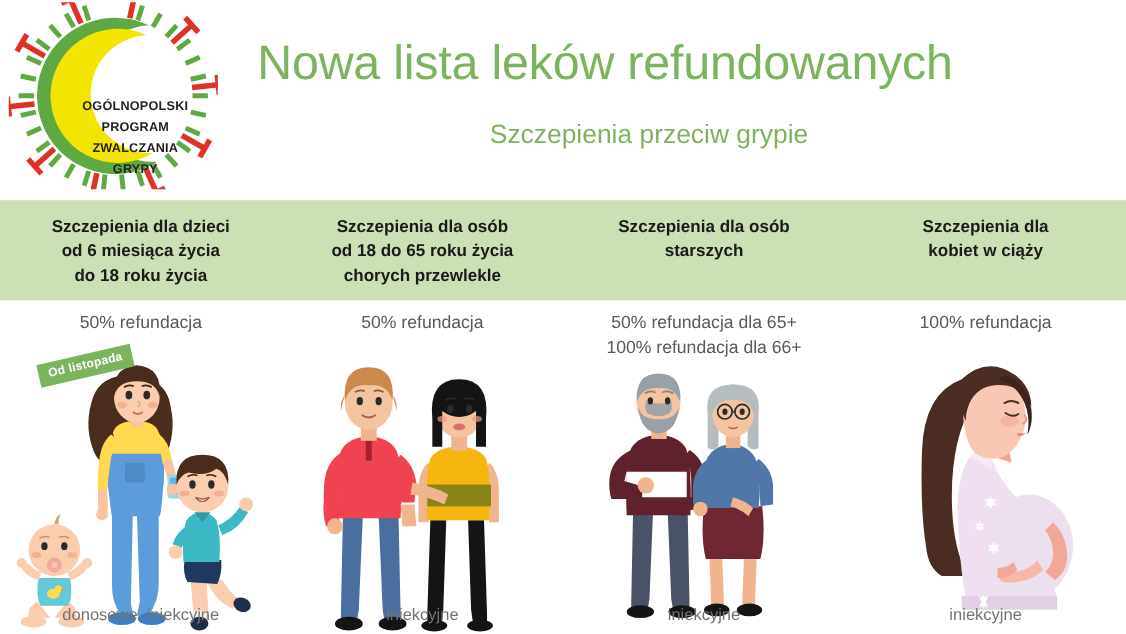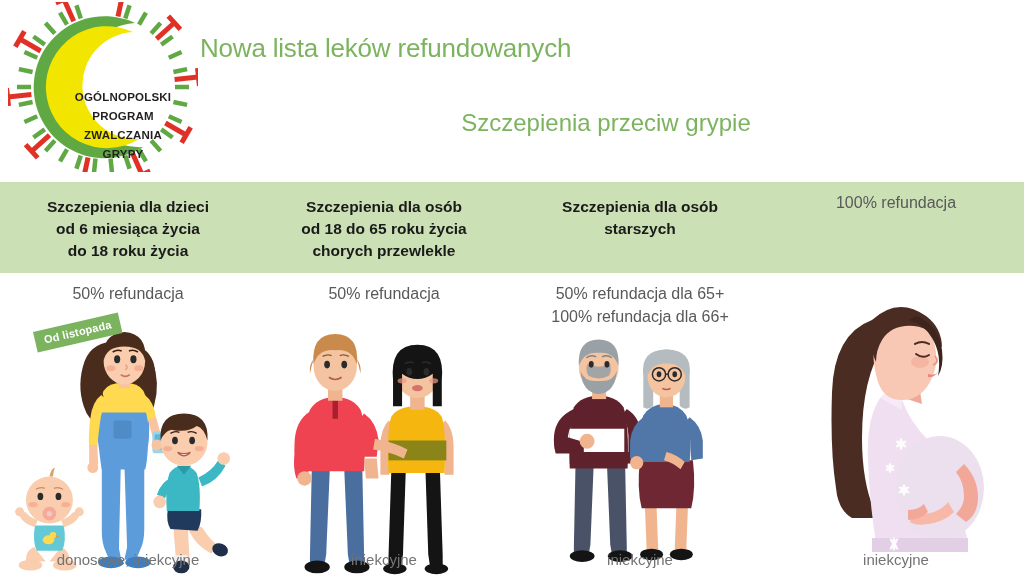--- a/index.html
+++ b/index.html
@@ -45,28 +45,29 @@
     margin-top: 44px;
   }
   .logo-text div { white-space: nowrap; }
 
   
   .title {
     position: absolute;
     left: 200px;
     top: 33px;
     width: 700px;
-    font-size: 26px;
+    text-align: center;
+    font-size: 44px;
     color: #7cb35f;
     font-weight: normal;
     letter-spacing: -0.2px;
   }
   .subtitle {
     position: absolute;
-    left: 256px;
+    left: 240px;
     top: 109px;
     width: 700px;
     text-align: center;
     font-size: 24px;
     color: #7cb35f;
     font-weight: normal;
   }
 
   
   .band {
@@ -549,20 +550,24 @@
           <ellipse cx="170" cy="56" rx="2.8" ry="3.6" fill="#2b2b2b"></ellipse>
 
           <path d="M155 73 q5 3 10 0" stroke="#b35b4a" stroke-width="1.8" fill="none"></path>
         </g>
       </svg>
     </div>
     <div class="col-foot">iniekcyjne</div>
   </div>
 
   <div class="col">
+    <div class="col-head">
+      <span>Szczepienia dla</span>
+      <span>kobiet w ciąży</span>
+    </div>
     <div class="col-refund">
       <span>100% refundacja</span>
     </div>
     <div class="col-art">
       <svg class="art-svg" viewBox="0 0 256 300" preserveAspectRatio="xMidYMax meet">
 
         <path d="M104 44 q-38 14 -40 72 q-2 58 4 96 q2 22 16 30 l26 0 q-16 -30 -16 -80 q0 -60 22 -94 Z" fill="#4a2c22"></path>
 
         <path d="M128 86 q4 20 -4 32 l30 10 q-4 -22 -2 -38 Z" fill="#f2a898"></path>
 

